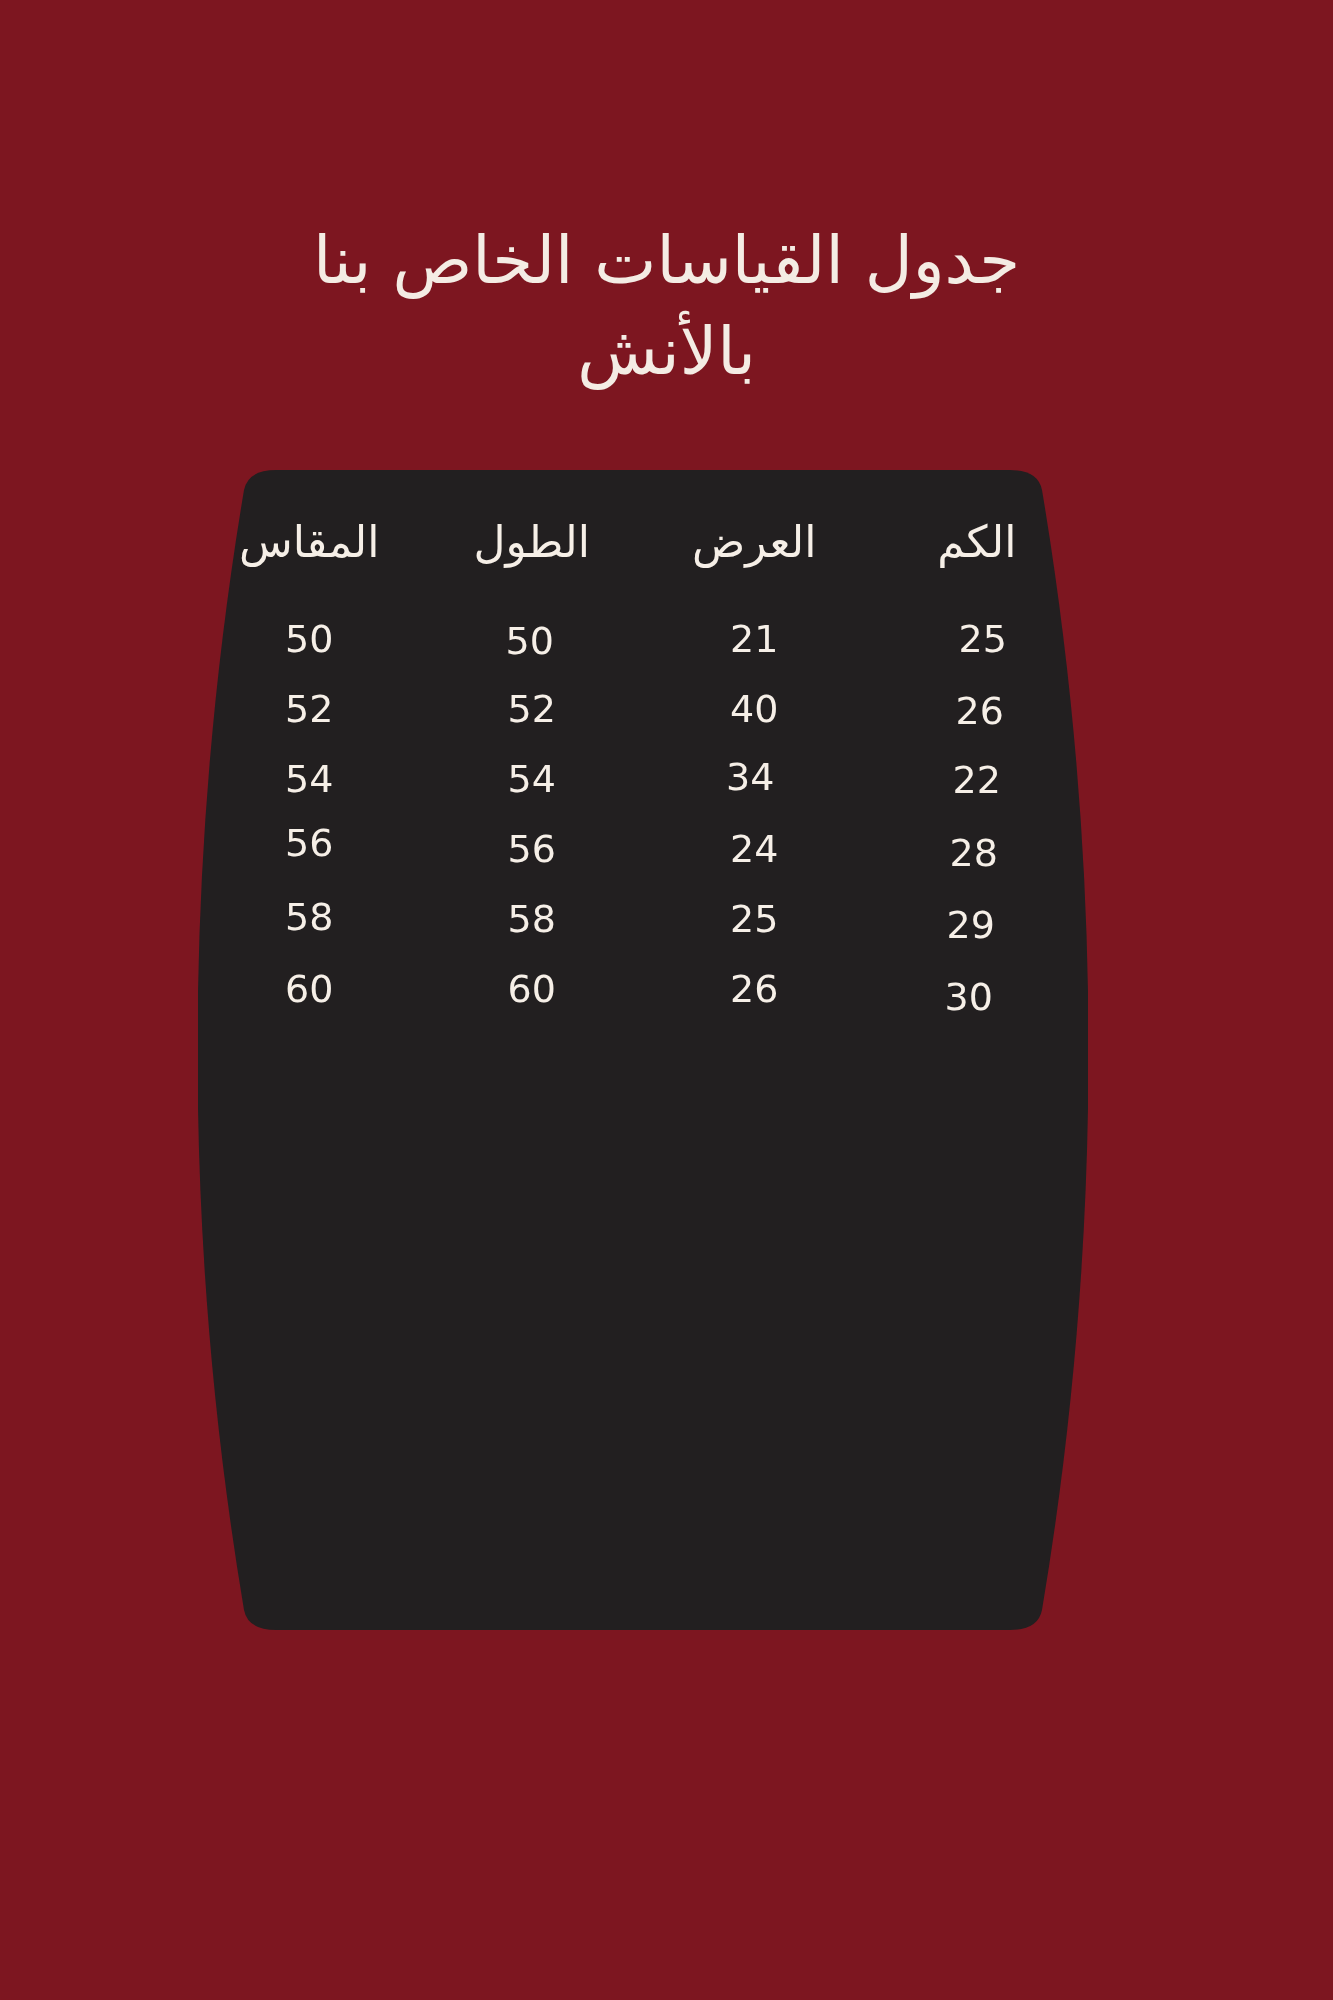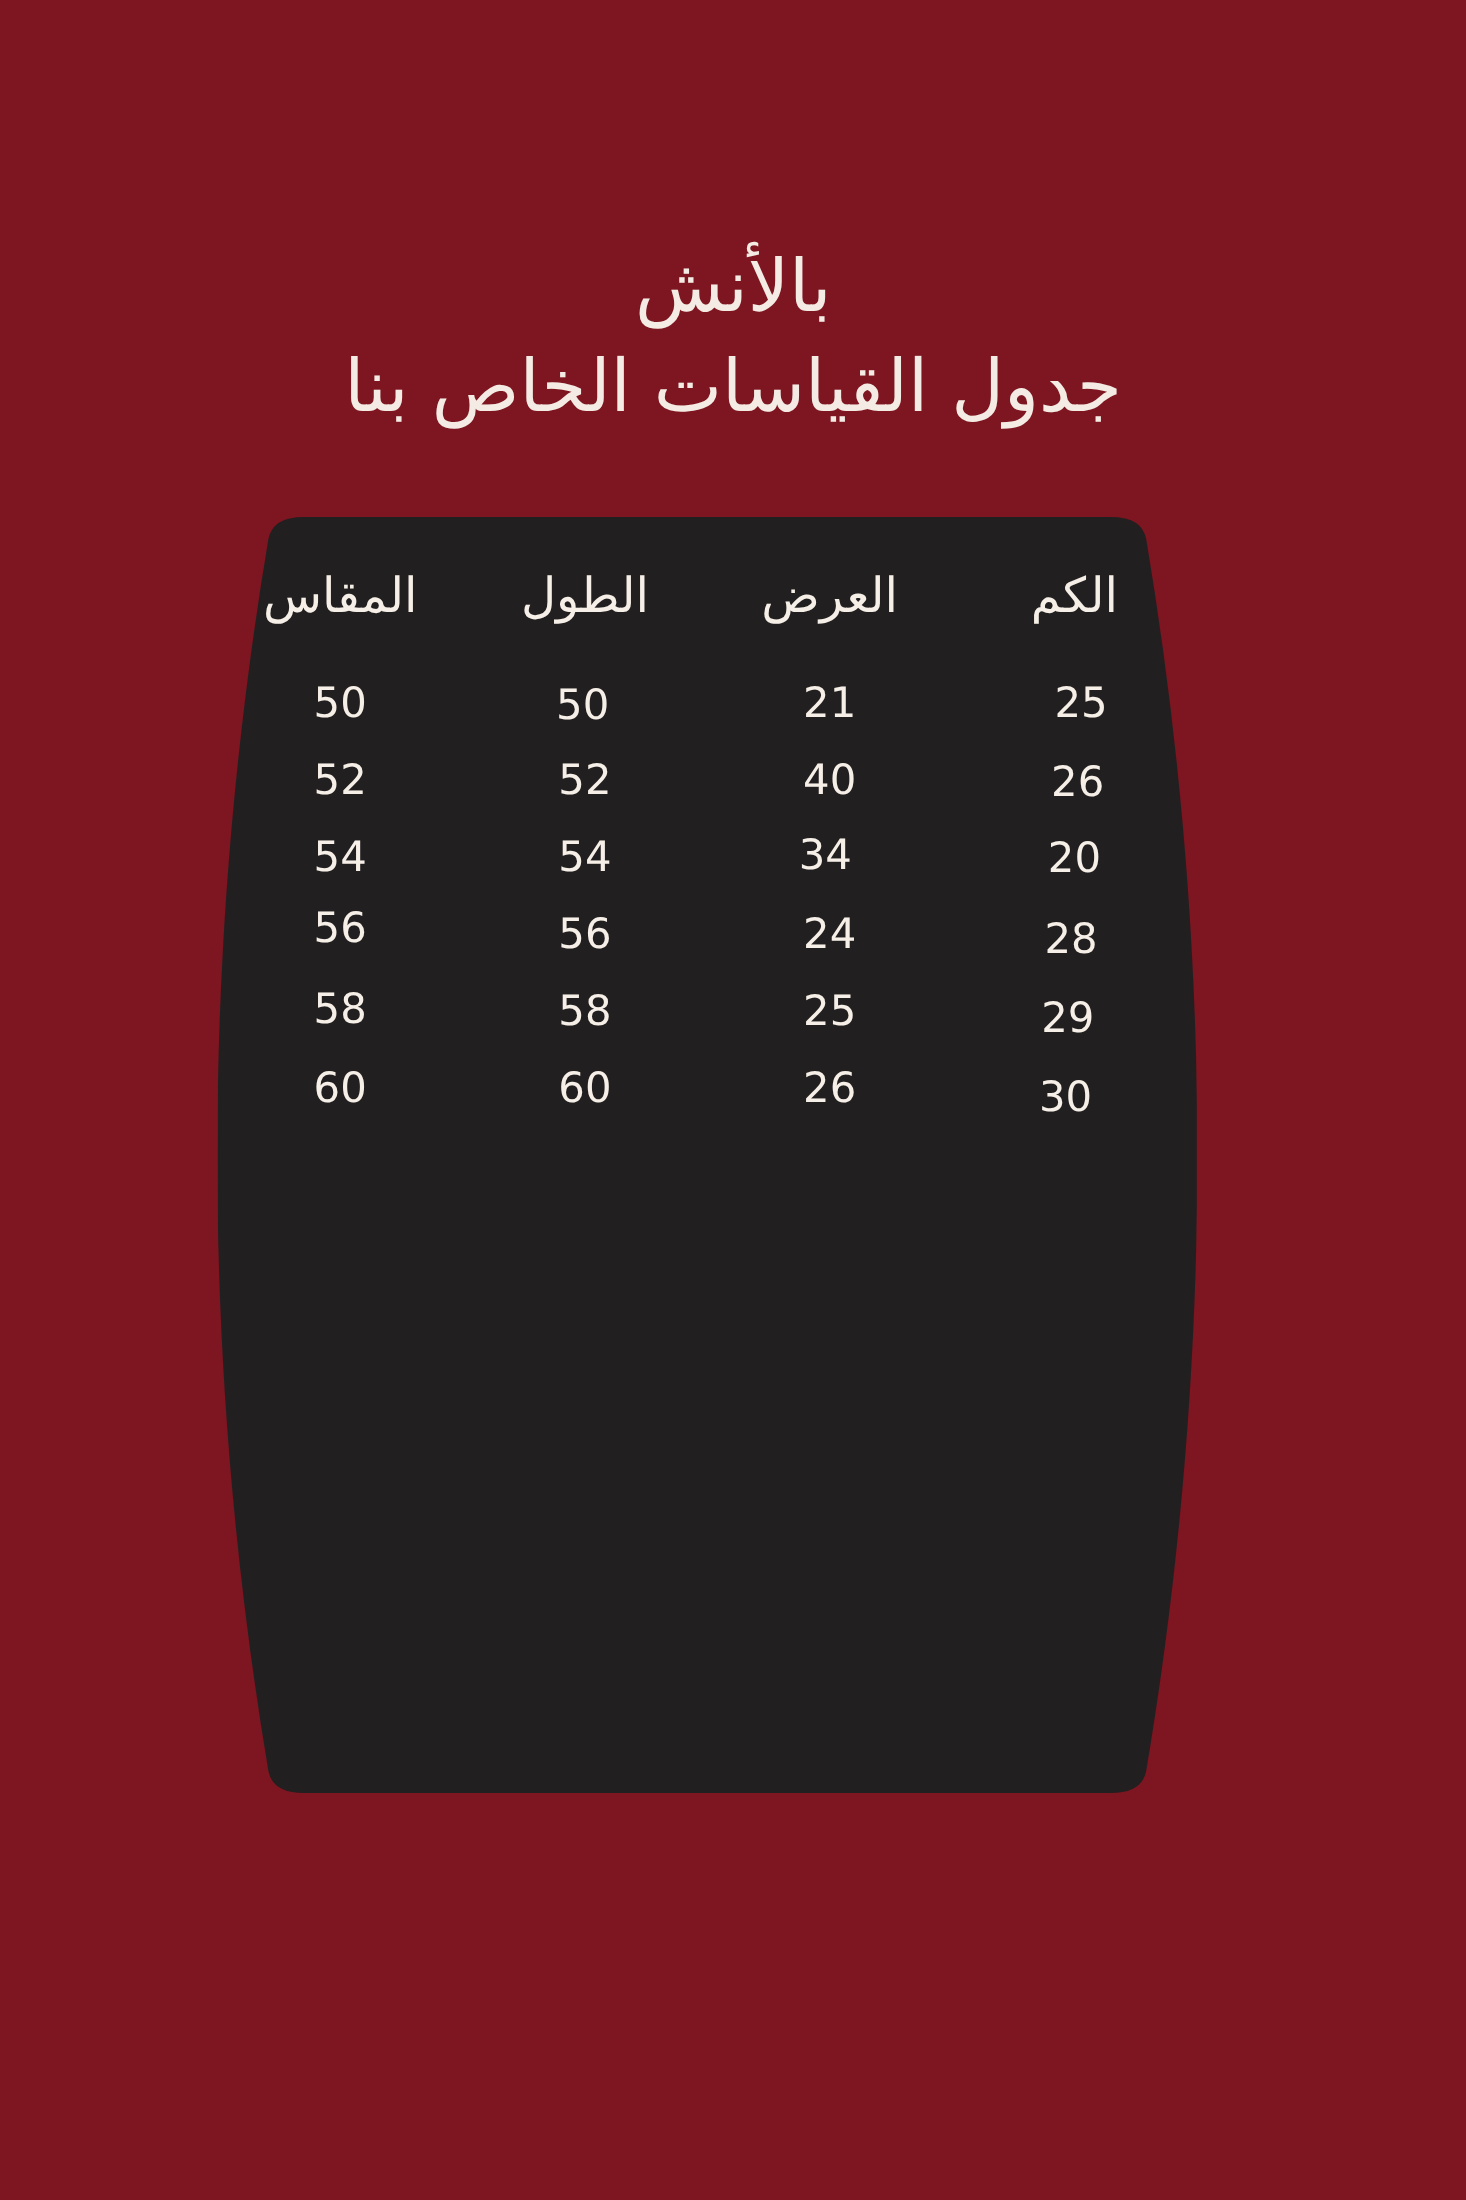--- a/index.html
+++ b/index.html
@@ -98,22 +98,22 @@
   .data:nth-of-type(6) .cell:nth-child(4) { transform: translate(0px, -2px); }
   .data:nth-of-type(4) .cell:nth-child(2) { transform: translate(-4px, -2px); }
   .data:nth-of-type(2) .cell:nth-child(3) { transform: translate(-2px, 2px); }
 </style>
 </head>
 <body>
 
 <div class="page">
 
   <div class="title">
+    <span class="title-line">جدول القياسات الخاص بنا</span>
     <span class="title-line">بالأنش</span>
-    <span class="title-line">جدول القياسات الخاص بنا</span>
   </div>
 
   <div class="panel-wrap">
     <div class="panel-shape">
       <svg viewBox="0 0 890 1160" preserveAspectRatio="none" aria-hidden="true">
         <path d="M 46,20 Q 50,0 78,0 L 812,0 Q 840,0 844,20 C 906,390 906,770 844,1140 Q 840,1160 812,1160 L 78,1160 Q 50,1160 46,1140 C -16,770 -16,390 46,20 Z" fill="#221f20"></path>
       </svg>
     </div>
   </div>
 
@@ -134,21 +134,21 @@
     </div>
 
     <div class="row data">
       <div class="cell">26</div>
       <div class="cell">40</div>
       <div class="cell">52</div>
       <div class="cell">52</div>
     </div>
 
     <div class="row data">
-      <div class="cell">20</div>
+      <div class="cell">22</div>
       <div class="cell">34</div>
       <div class="cell">54</div>
       <div class="cell">54</div>
     </div>
 
     <div class="row data">
       <div class="cell">28</div>
       <div class="cell">24</div>
       <div class="cell">56</div>
       <div class="cell">56</div>

